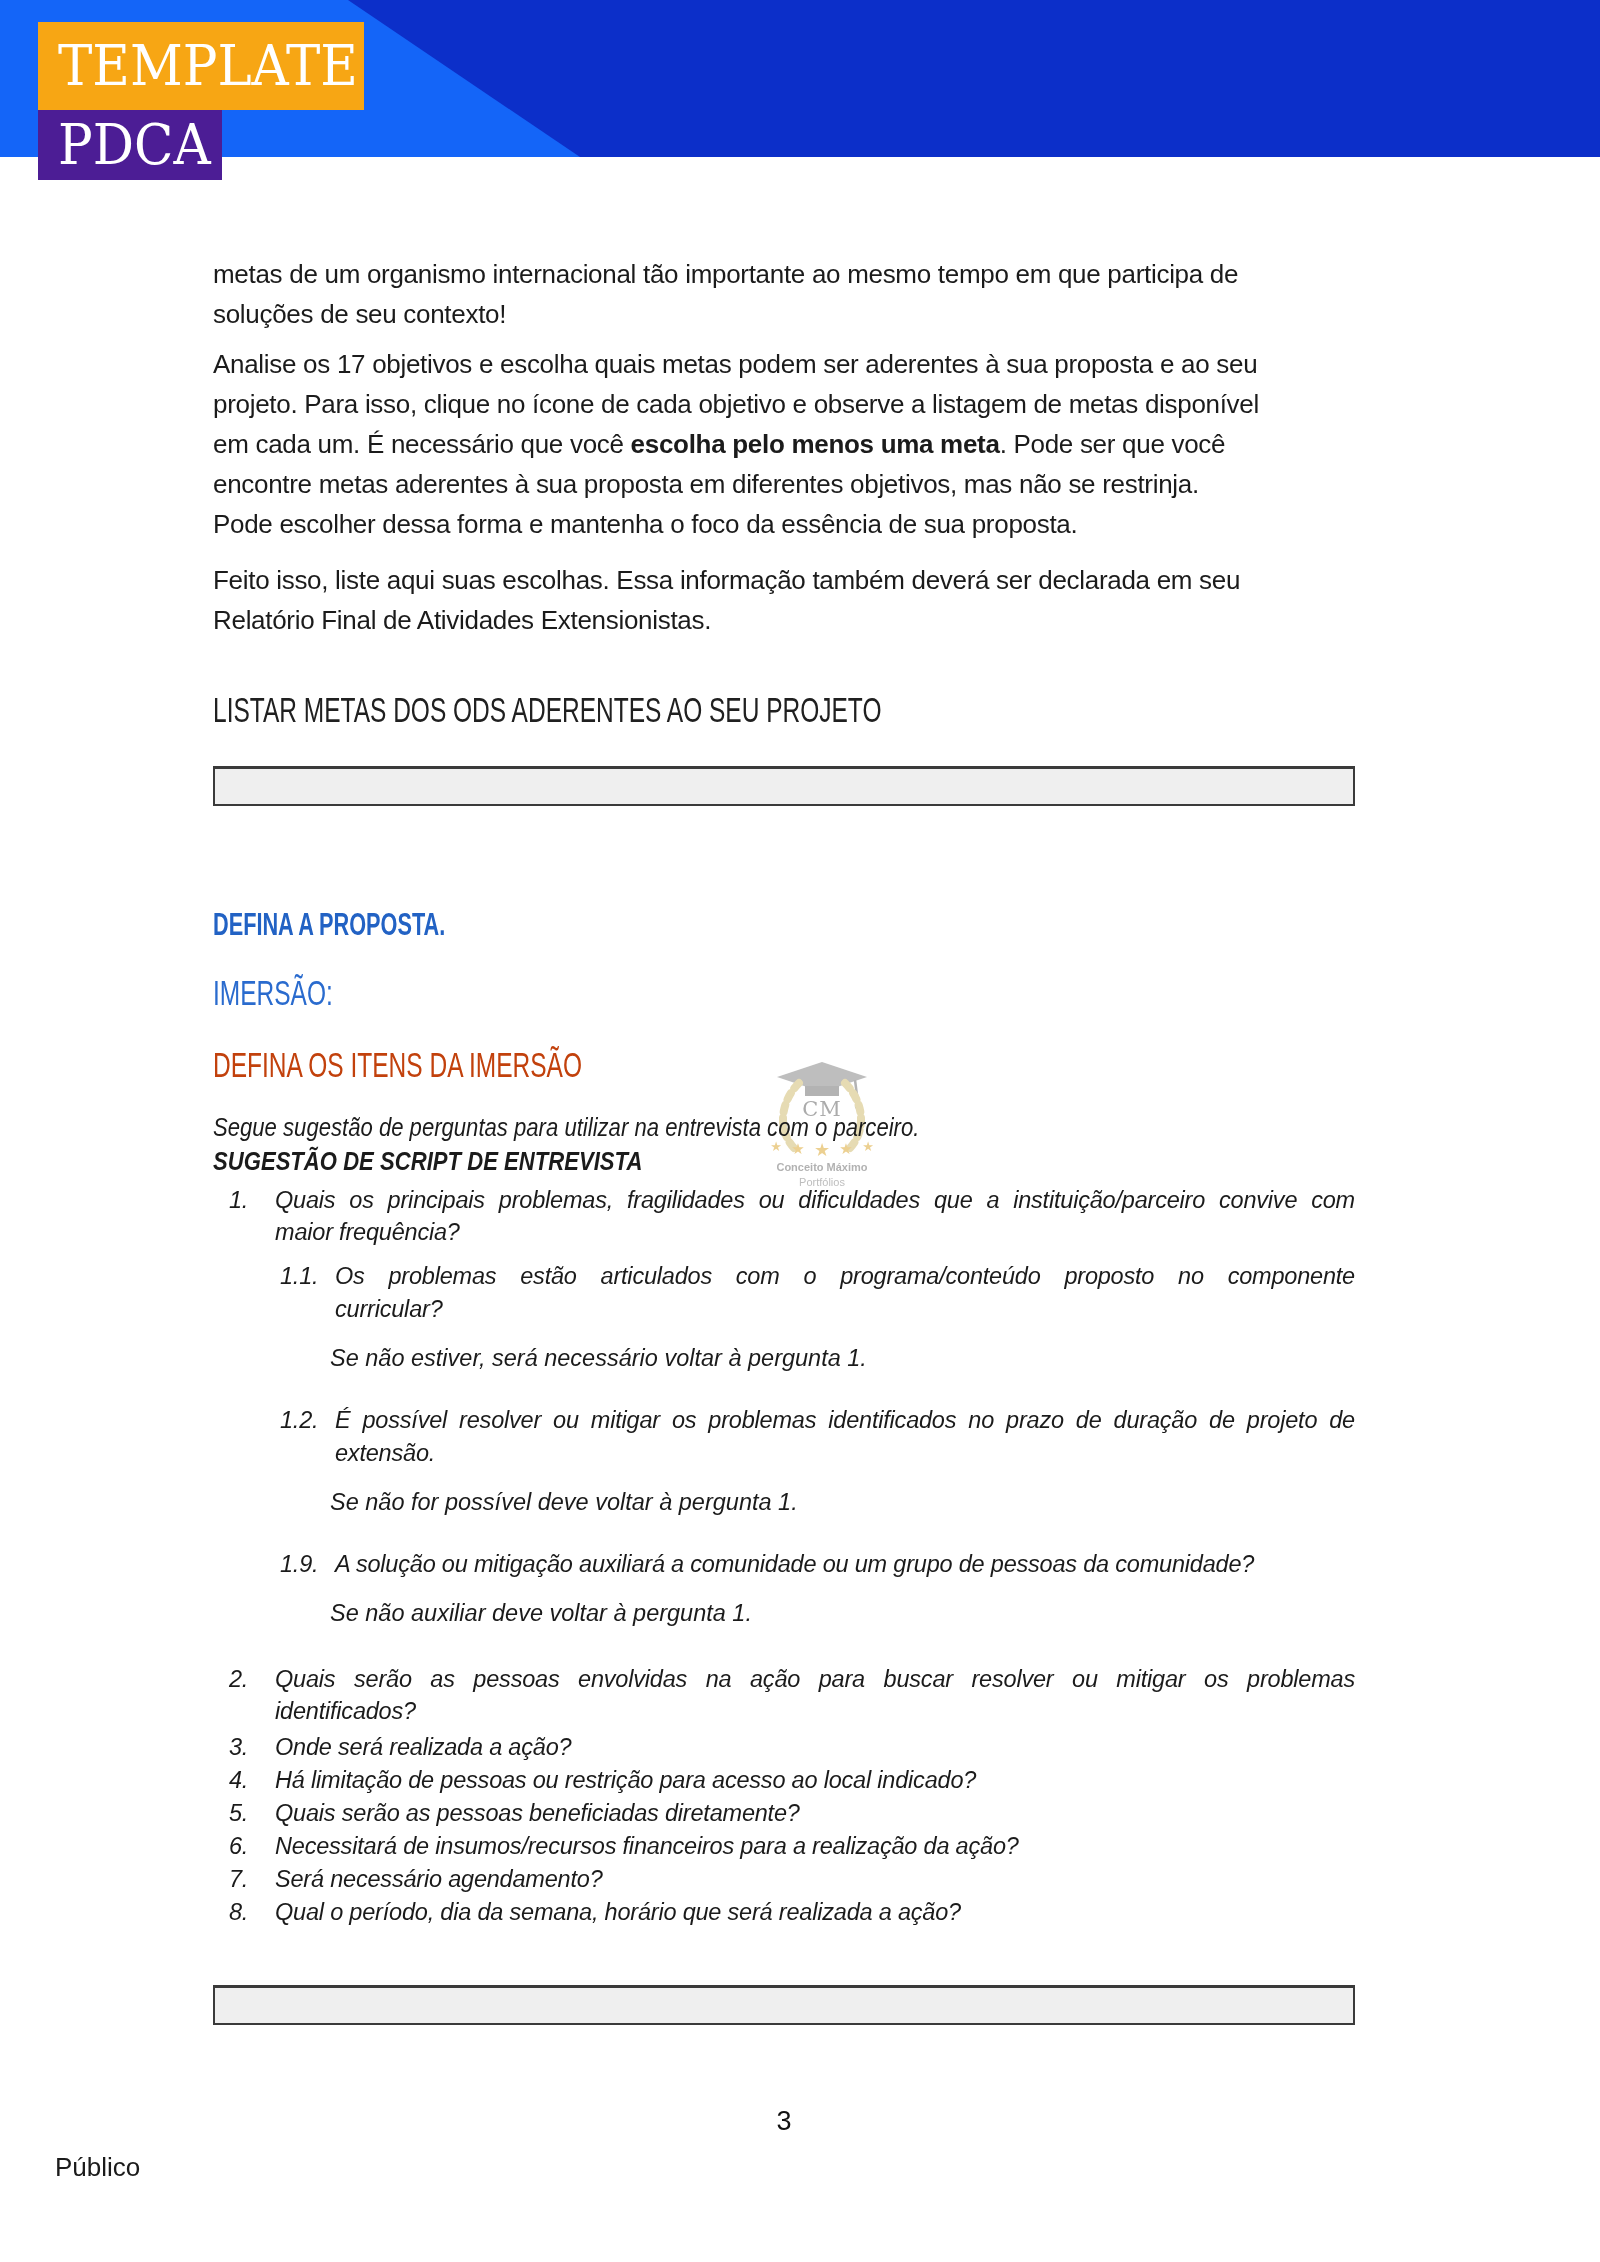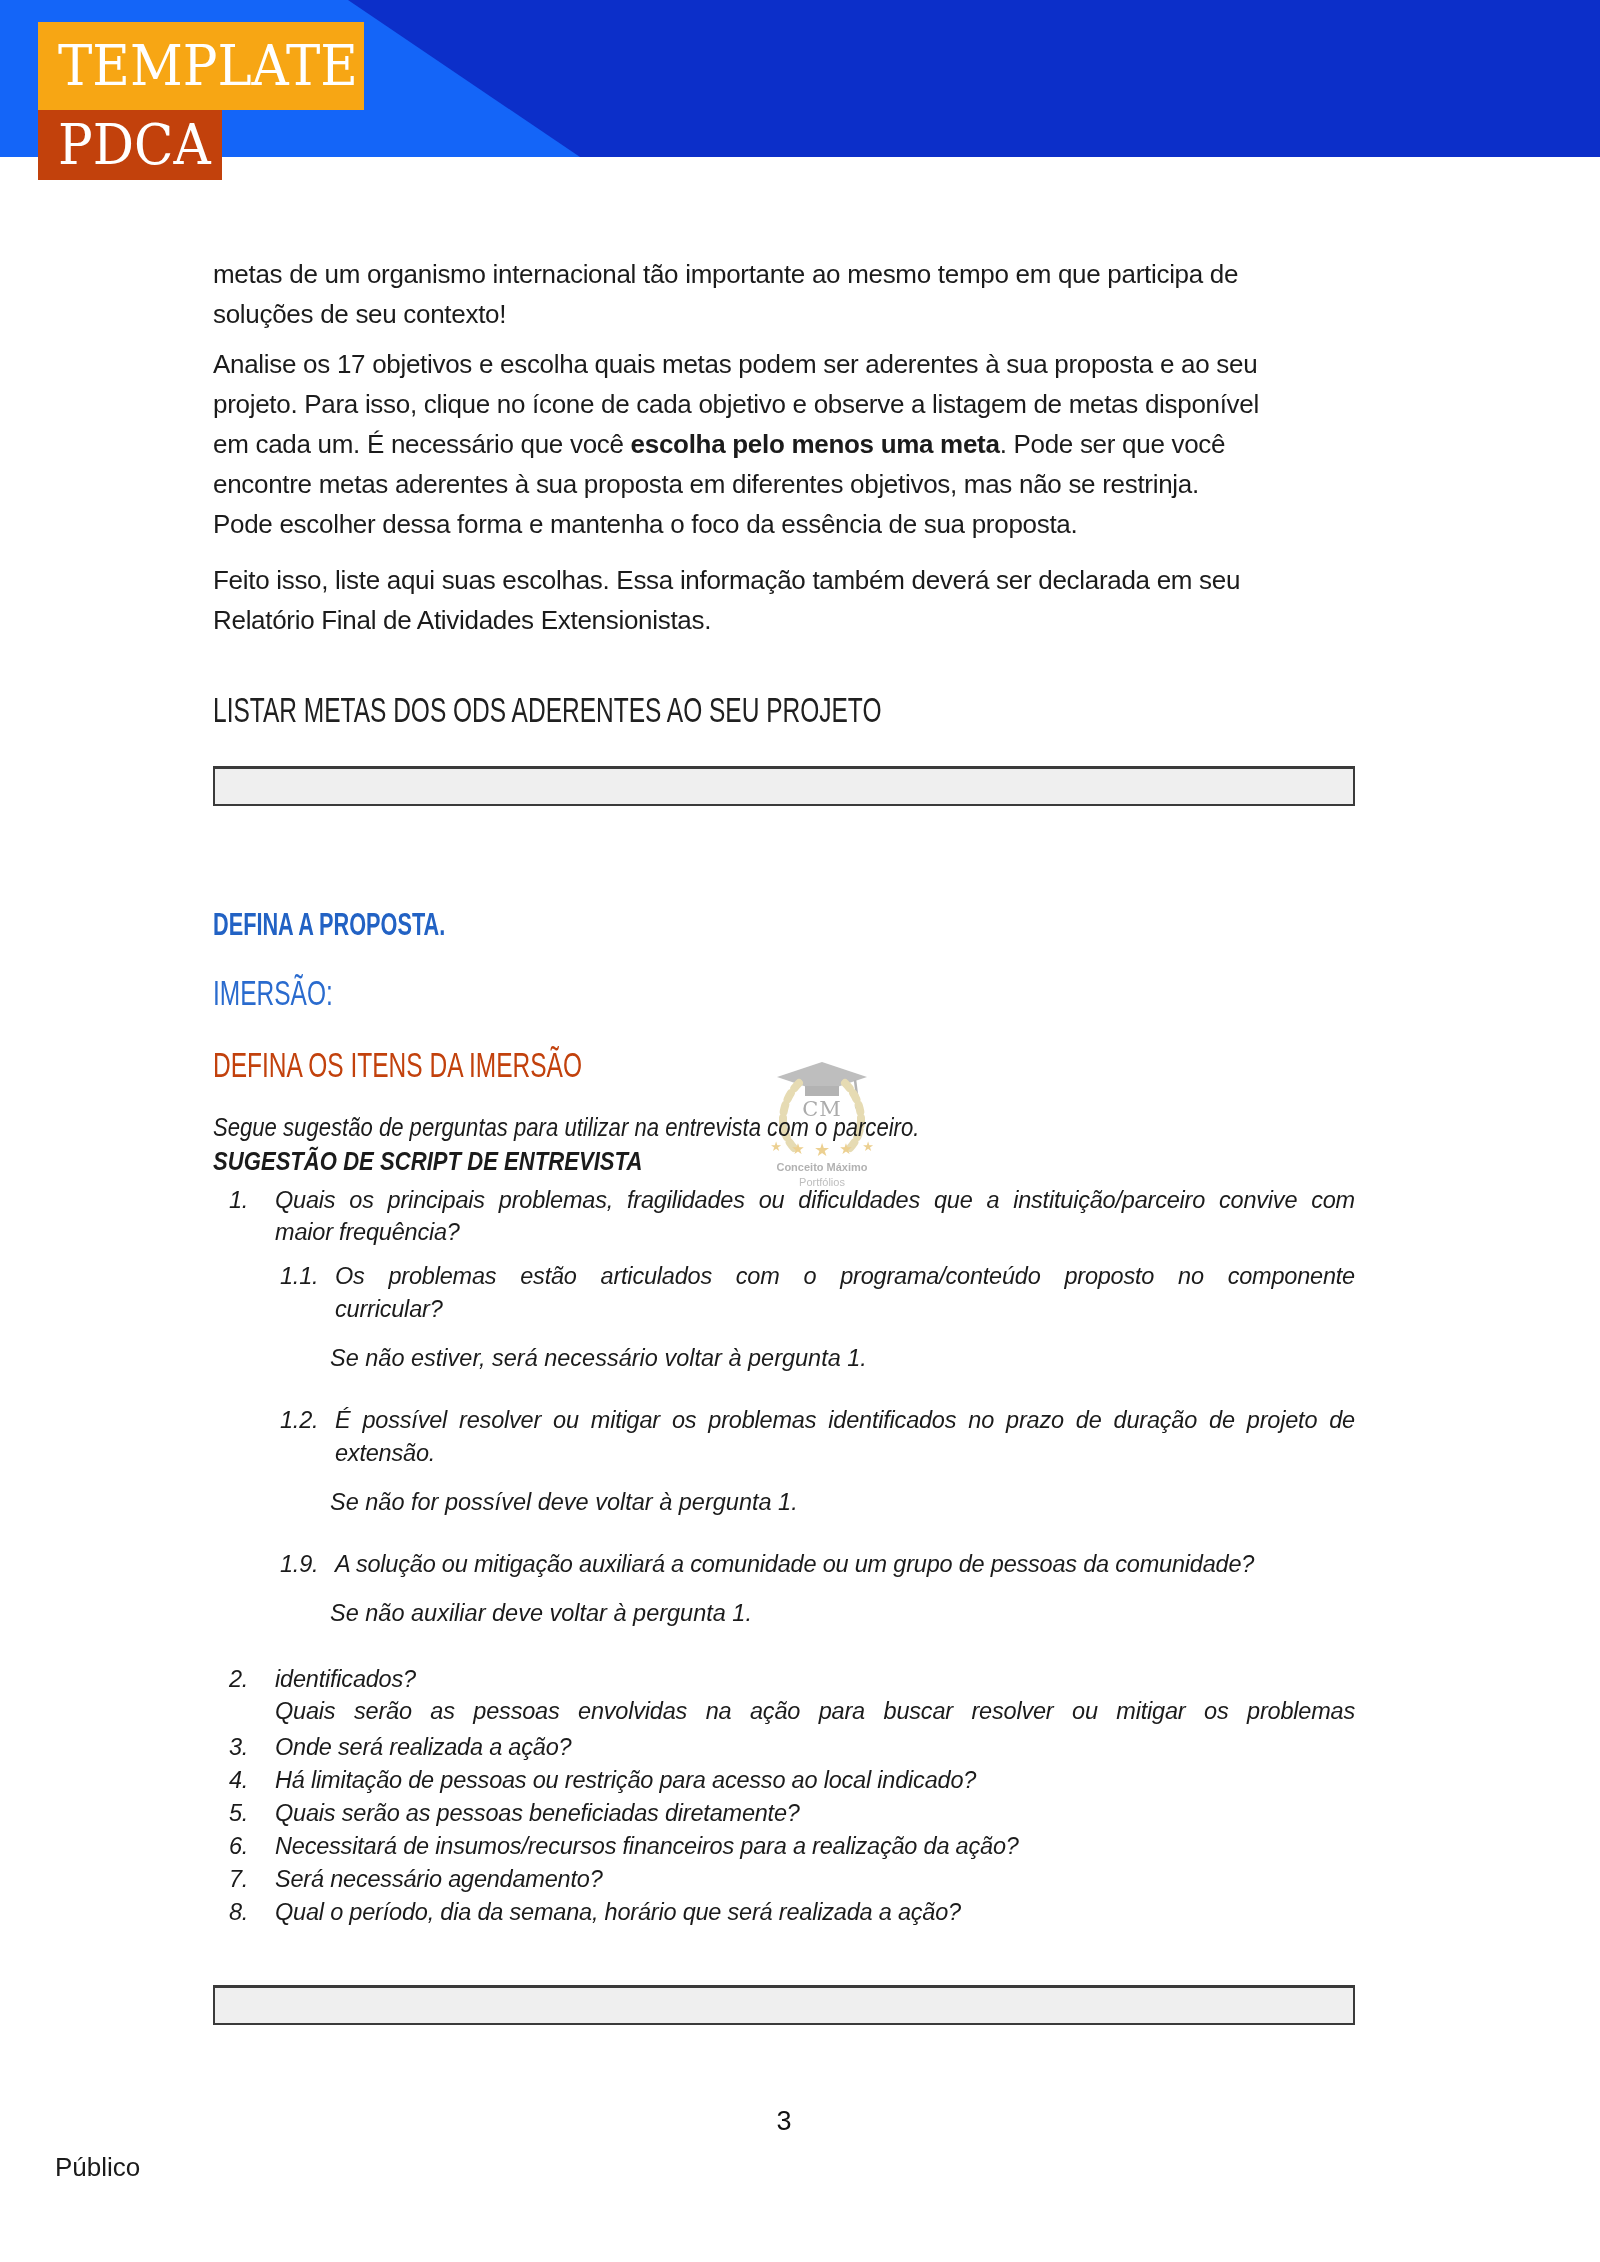--- a/index.html
+++ b/index.html
@@ -6,21 +6,21 @@
   body{
     width:1600px;height:2262px;position:relative;background:#ffffff;
     font-family:"Liberation Sans", sans-serif;color:#1b1b1b;overflow:hidden;
   }
   
   .banner{position:absolute;left:0;top:0;width:1600px;height:157px;background:#0c2fc9;}
   .banner-light{position:absolute;left:0;top:0;width:100%;height:100%;background:#1465f8;
     clip-path:polygon(0 0,348px 0,580px 100%,0 100%);}
   .logo{position:absolute;left:38px;top:22px;}
   .logo-top{width:326px;height:88px;background:#f7a614;display:flex;align-items:center;padding-left:20px;box-sizing:border-box;}
-  .logo-bottom{width:184px;height:70px;background:#c2410c;display:flex;align-items:center;padding-left:20px;box-sizing:border-box;}
+  .logo-bottom{width:184px;height:70px;background:#4c1d95;display:flex;align-items:center;padding-left:20px;box-sizing:border-box;}
   .logo-word{display:inline-block;transform:scaleX(0.92);transform-origin:0 50%;
     font-family:"DejaVu Serif", serif;font-size:56px;color:#ffffff;white-space:nowrap;line-height:1;}
   
   .content{position:absolute;left:213px;top:254px;width:1142px;z-index:1;}
   .pline{font-size:26px;line-height:40px;letter-spacing:-0.3px;white-space:nowrap;}
   .p2{margin-top:10px;}
   .p3{margin-top:16px;}
   .b{font-weight:bold;}
   .cond{display:inline-block;transform:scaleX(0.70);transform-origin:0 50%;white-space:nowrap;}
   .cond85{display:inline-block;transform:scaleX(0.85);transform-origin:0 50%;white-space:nowrap;}
@@ -159,22 +159,22 @@
     <span class="num">1.9.</span>
     <span class="txt">
       <div class="line nw">A solução ou mitigação auxiliará a comunidade ou um grupo de pessoas da comunidade?</div>
     </span>
   </div>
   <div class="note">Se não auxiliar deve voltar à pergunta 1.</div>
 
   <div class="item item2">
     <span class="num">2.</span>
     <span class="txt">
+      <div class="line j">Quais serão as pessoas envolvidas na ação para buscar resolver ou mitigar os problemas</div>
       <div class="line">identificados?</div>
-      <div class="line j">Quais serão as pessoas envolvidas na ação para buscar resolver ou mitigar os problemas</div>
     </span>
   </div>
 
   <div class="singles">
     <div class="item item3">
       <span class="num">3.</span>
       <span class="txt">
           <div class="line nw">Onde será realizada a ação?</div>
         </span>
     </div>

